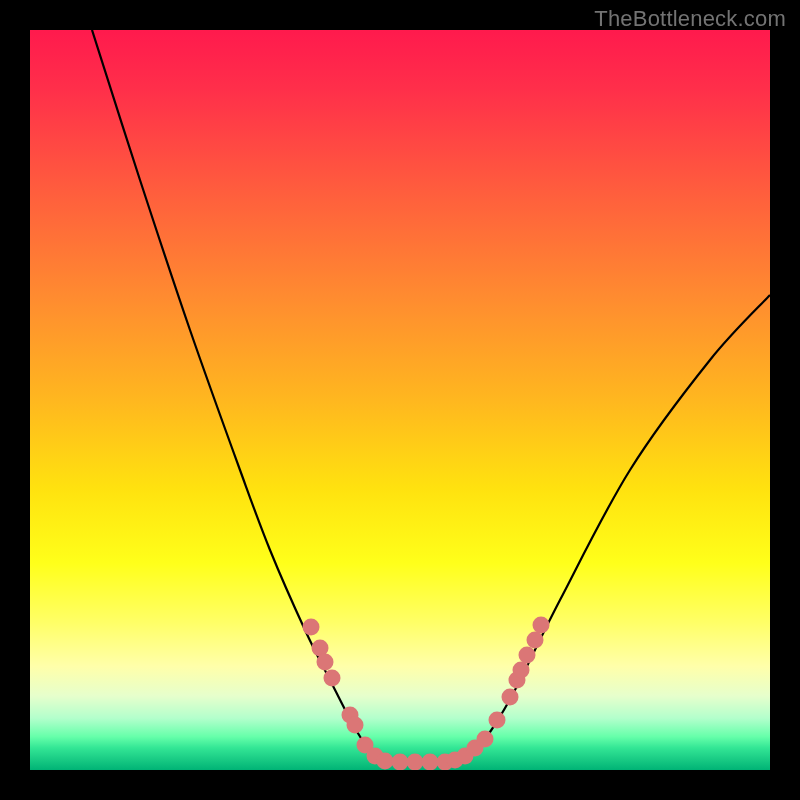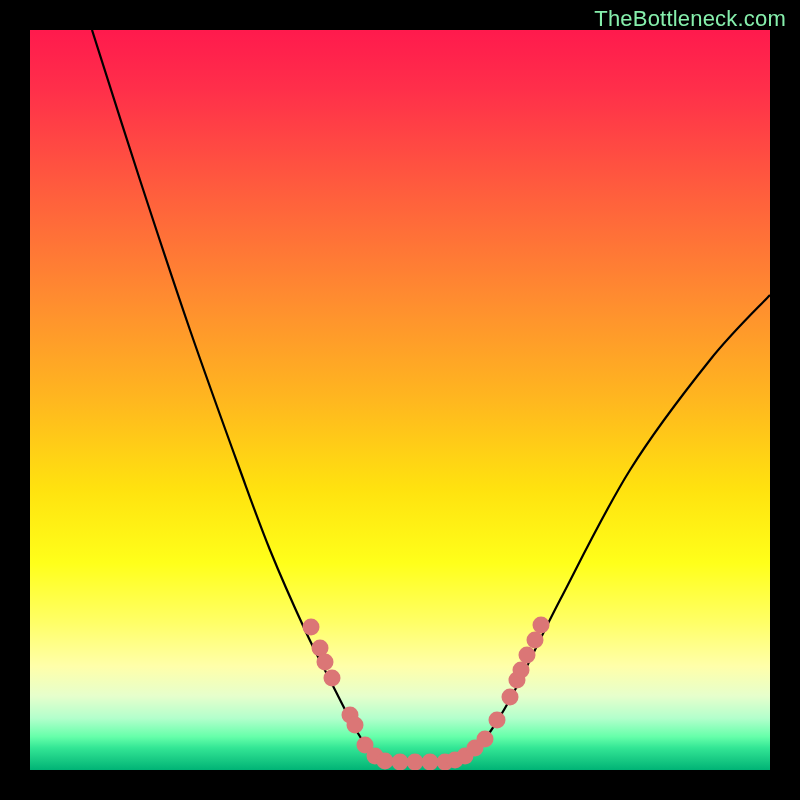--- a/index.html
+++ b/index.html
@@ -42,21 +42,21 @@
       #66ffaa 95.5%,
       #33e695 97%,
       #1acc85 98.5%,
       #00b375 100%
     );
   }
   .watermark {
     position: absolute;
     top: 6px;
     right: 14px;
-    color: #86efac;
+    color: #737373;
     font-size: 22px;
     font-weight: 500;
     letter-spacing: 0.2px;
     user-select: none;
   }
   svg.curve {
     position: absolute;
     top: 0;
     left: 0;
     width: 740px;

